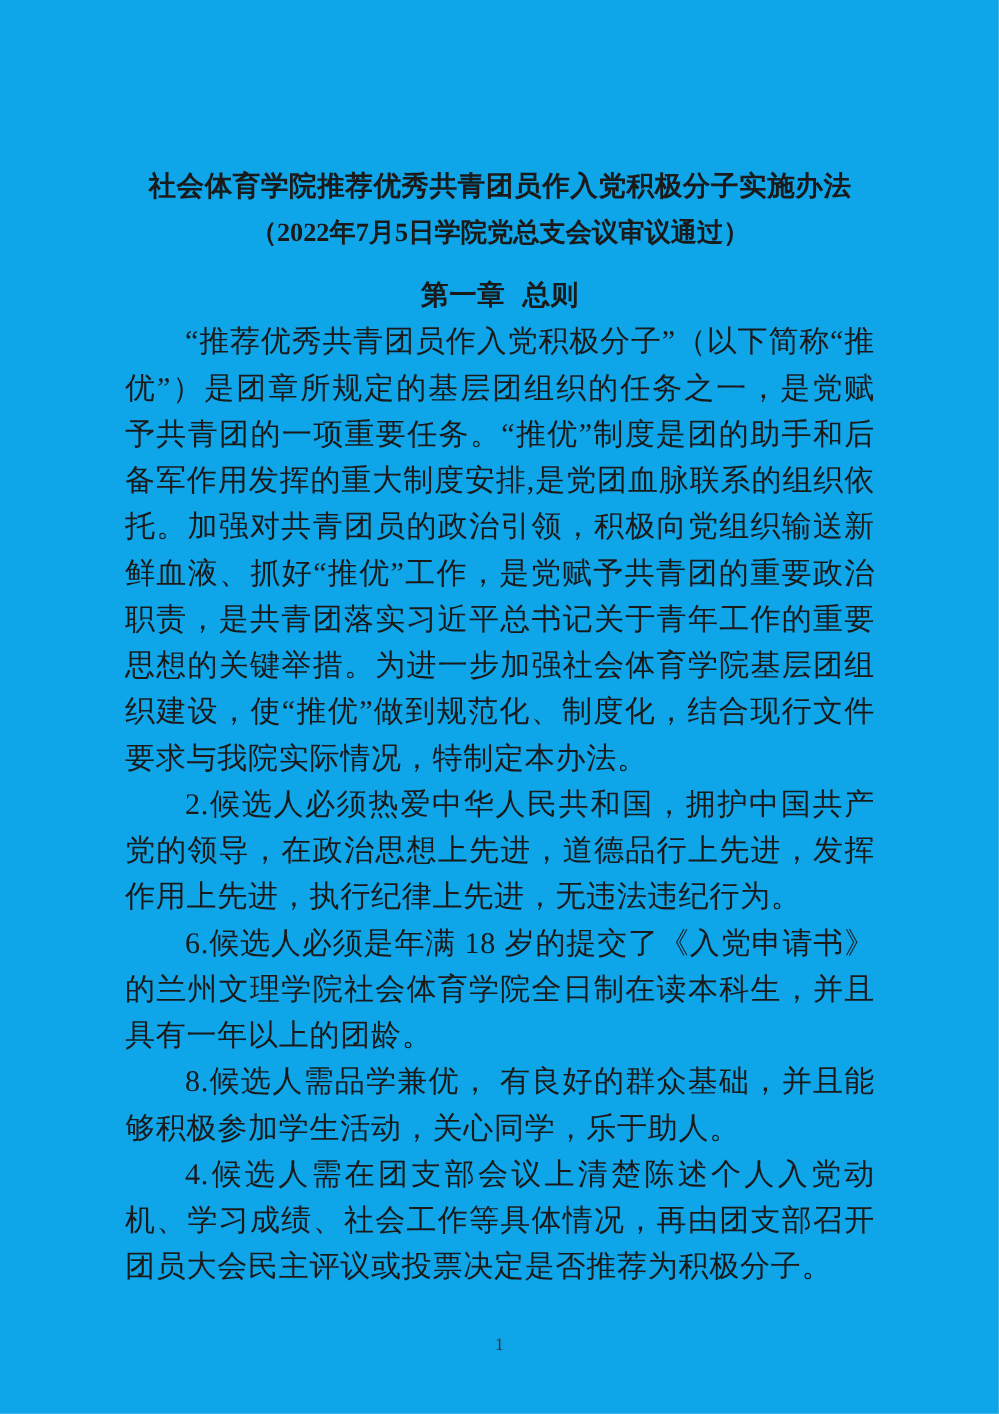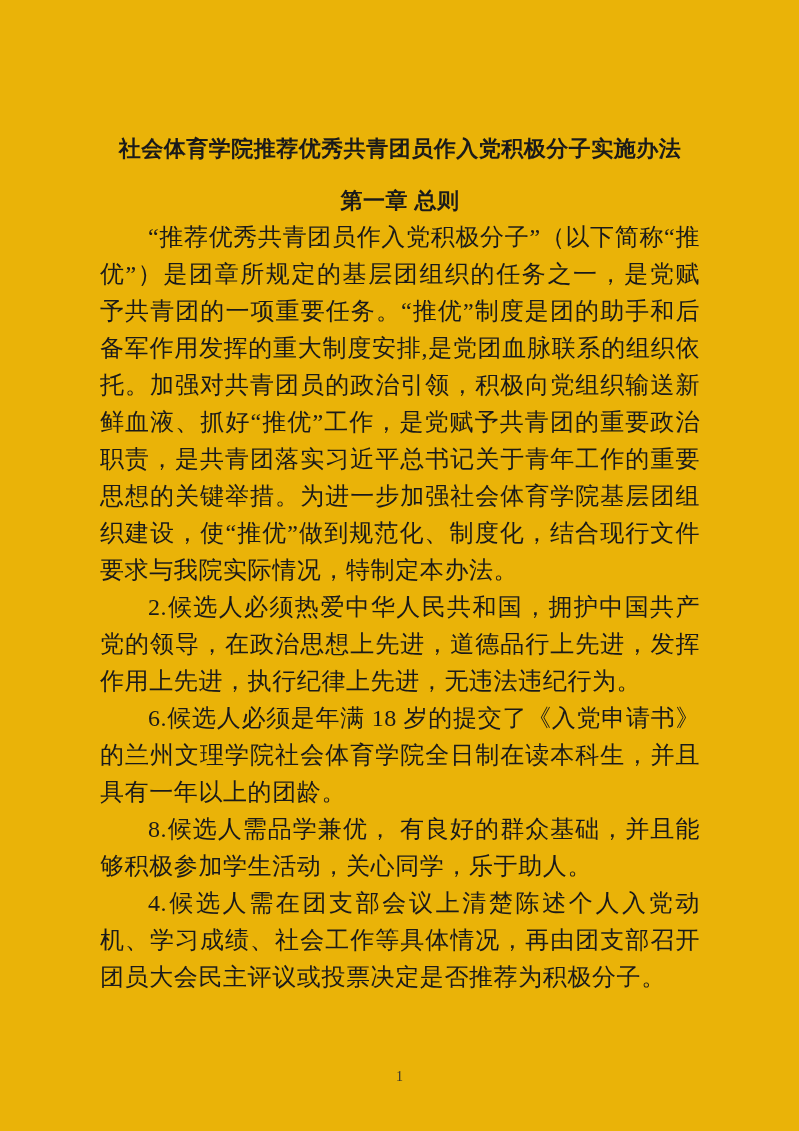--- a/index.html
+++ b/index.html
@@ -11,21 +11,21 @@
     height: 1131px;
     background: #ffffff;
     position: relative;
     overflow: hidden;
     font-family: "Liberation Serif", "DejaVu Serif", serif;
     color: #1a1a1a;
   }
   .page {
     position: absolute;
     inset: 0;
-    background: #eab308;
+    background: #0ea5e9;
   }
   .content {
     position: absolute;
     left: 100px;
     right: 99px;
     top: 130px;
   }
   .doc-title {
     font-size: 22px;
     font-weight: bold;
@@ -40,21 +40,21 @@
     text-align: center;
     line-height: 37px;
     margin: 0;
   }
   h2.chapter {
     font-size: 22px;
     font-weight: bold;
     text-align: center;
     line-height: 37px;
     margin: 0;
-    font-family: Liberation Sans, sans-serif;
+    font-family: Liberation Mono, monospace;
     letter-spacing: 0.5px;
   }
   h2.chapter-first {
     margin-top: 14px;
   }
   p.body-para {
     font-size: 24px;
     line-height: 37px;
     text-align: justify;
     text-justify: inter-character;
@@ -74,20 +74,21 @@
   }
 </style>
 </head>
 <body>
 
 <div class="page">
   <div class="content">
 
     <header>
       <h1 class="doc-title">社会体育学院推荐优秀共青团员作入党积极分子实施办法</h1>
+      <div class="doc-subtitle">（2022年7月5日学院党总支会议审议通过）</div>
     </header>
 
     <section>
       <h2 class="chapter chapter-first">第一章 总则</h2>
       <p class="body-para">“推荐优秀共青团员作入党积极分子”（以下简称“推优”）是团章所规定的基层团组织的任务之一，是党赋予共青团的一项重要任务。“推优”制度是团的助手和后备军作用发挥的重大制度安排,是党团血脉联系的组织依托。加强对共青团员的政治引领，积极向党组织输送新鲜血液、抓好“推优”工作，是党赋予共青团的重要政治职责，是共青团落实习近平总书记关于青年工作的重要思想的关键举措。为进一步加强社会体育学院基层团组织建设，使“推优”做到规范化、制度化，结合现行文件要求与我院实际情况，特制定本办法。</p>
     </section>
 
     <section>
       <p class="body-para">2.候选人必须热爱中华人民共和国，拥护中国共产党的领导，在政治思想上先进，道德品行上先进，发挥作用上先进，执行纪律上先进，无违法违纪行为。</p>
       <p class="body-para">6.候选人必须是年满 18 岁的提交了《入党申请书》的兰州文理学院社会体育学院全日制在读本科生，并且具有一年以上的团龄。</p>

